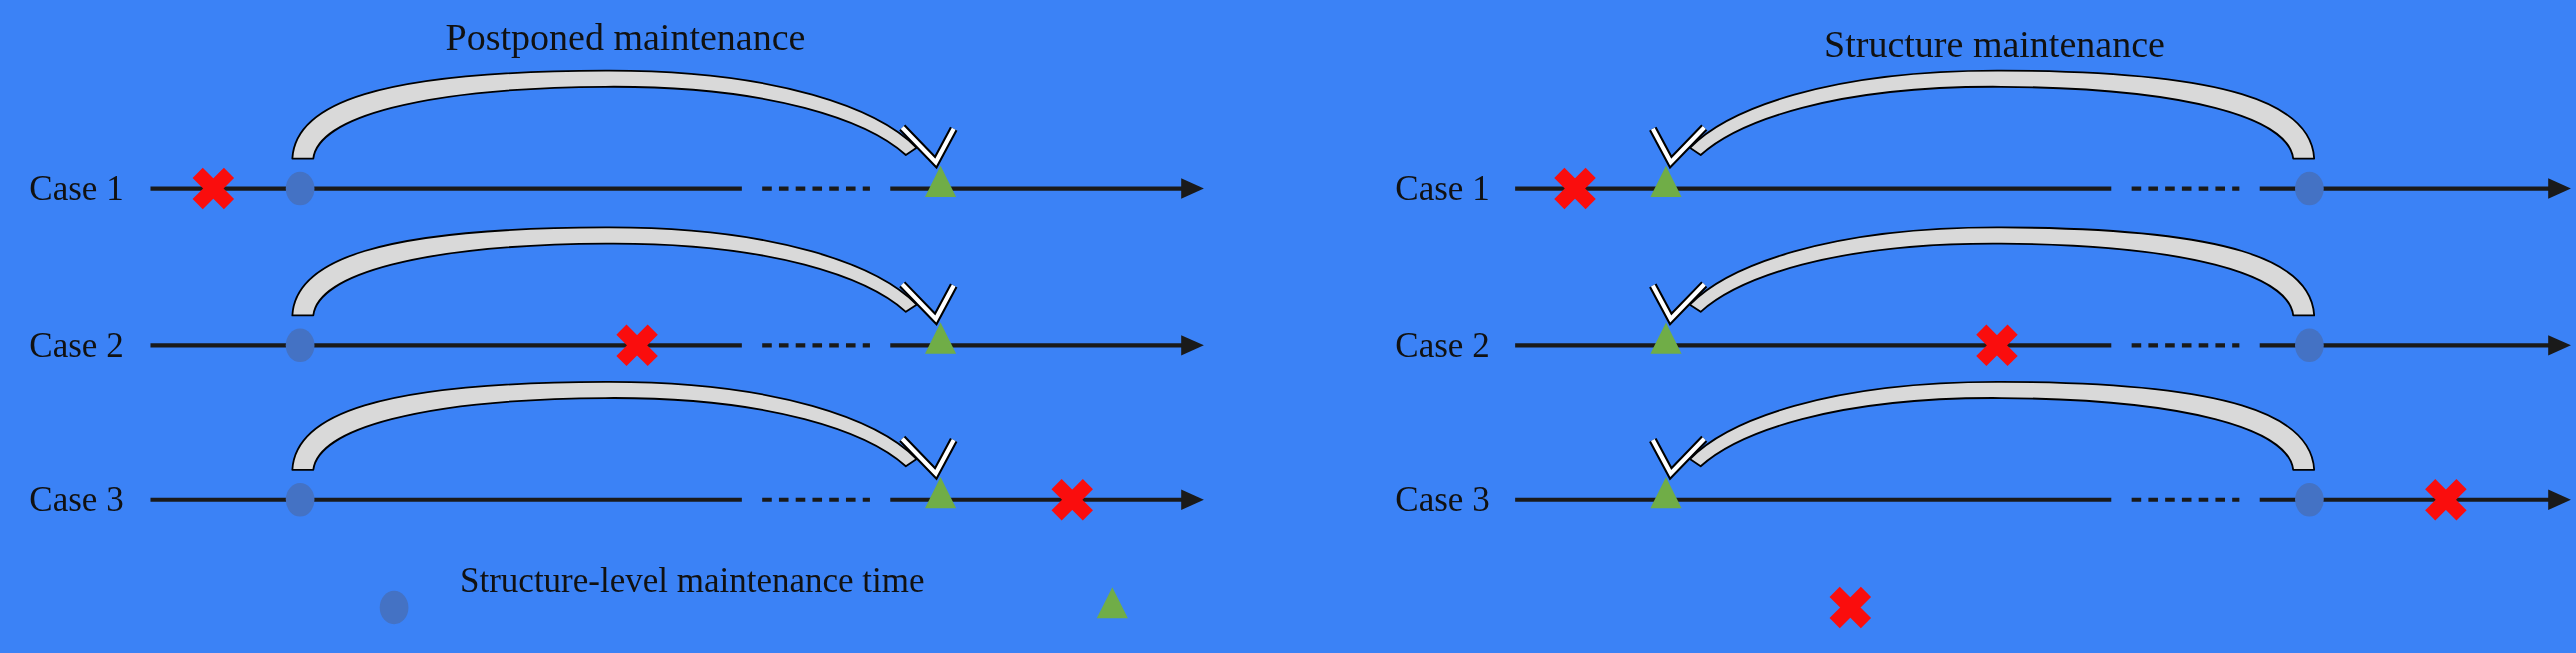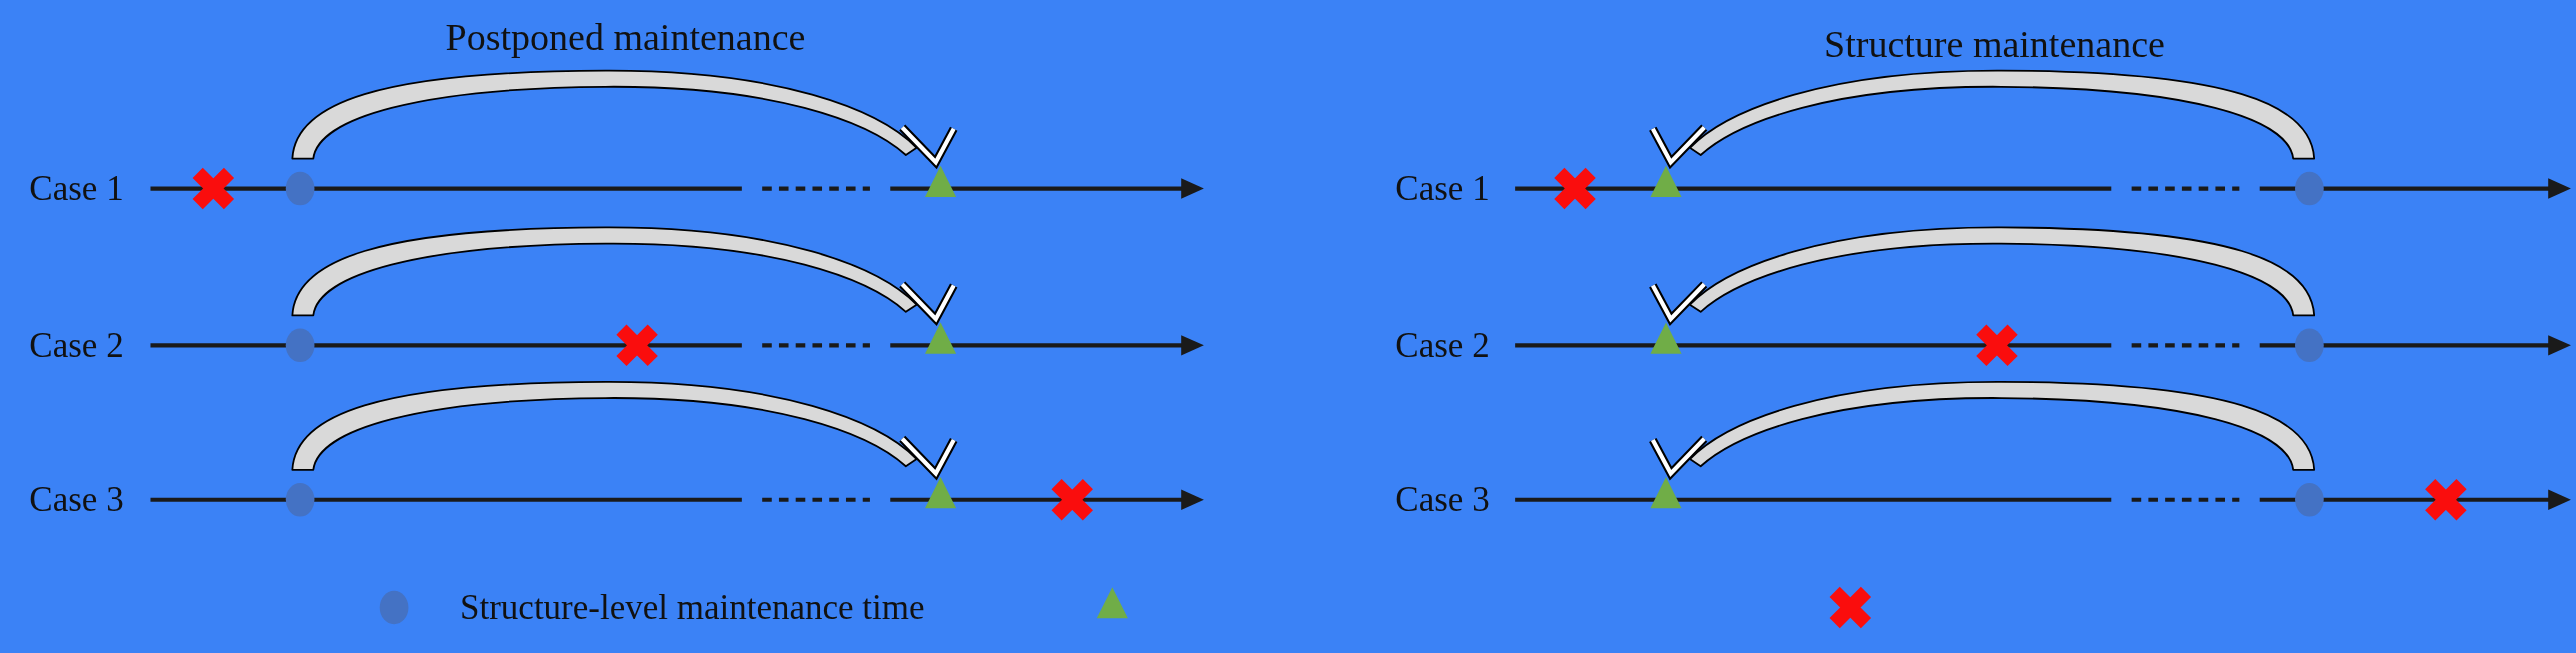--- a/index.html
+++ b/index.html
@@ -152,15 +152,15 @@
   <div class="txt diagram-title" style="left:1755px;top:23px;">Structure maintenance</div>
 
   <div class="txt case-label" style="left:12px;top:165px;">Case 1</div>
   <div class="txt case-label" style="left:12px;top:322px;">Case 2</div>
   <div class="txt case-label" style="left:12px;top:476px;">Case 3</div>
 
   <div class="txt case-label" style="left:1378px;top:165px;">Case 1</div>
   <div class="txt case-label" style="left:1378px;top:322px;">Case 2</div>
   <div class="txt case-label" style="left:1378px;top:476px;">Case 3</div>
 
-  <div class="txt legend-label" style="left:460px;top:584px;">Structure-level maintenance time</div>
+  <div class="txt legend-label" style="left:460px;top:557px;">Structure-level maintenance time</div>
 </div>
 
 
 </body></html>

